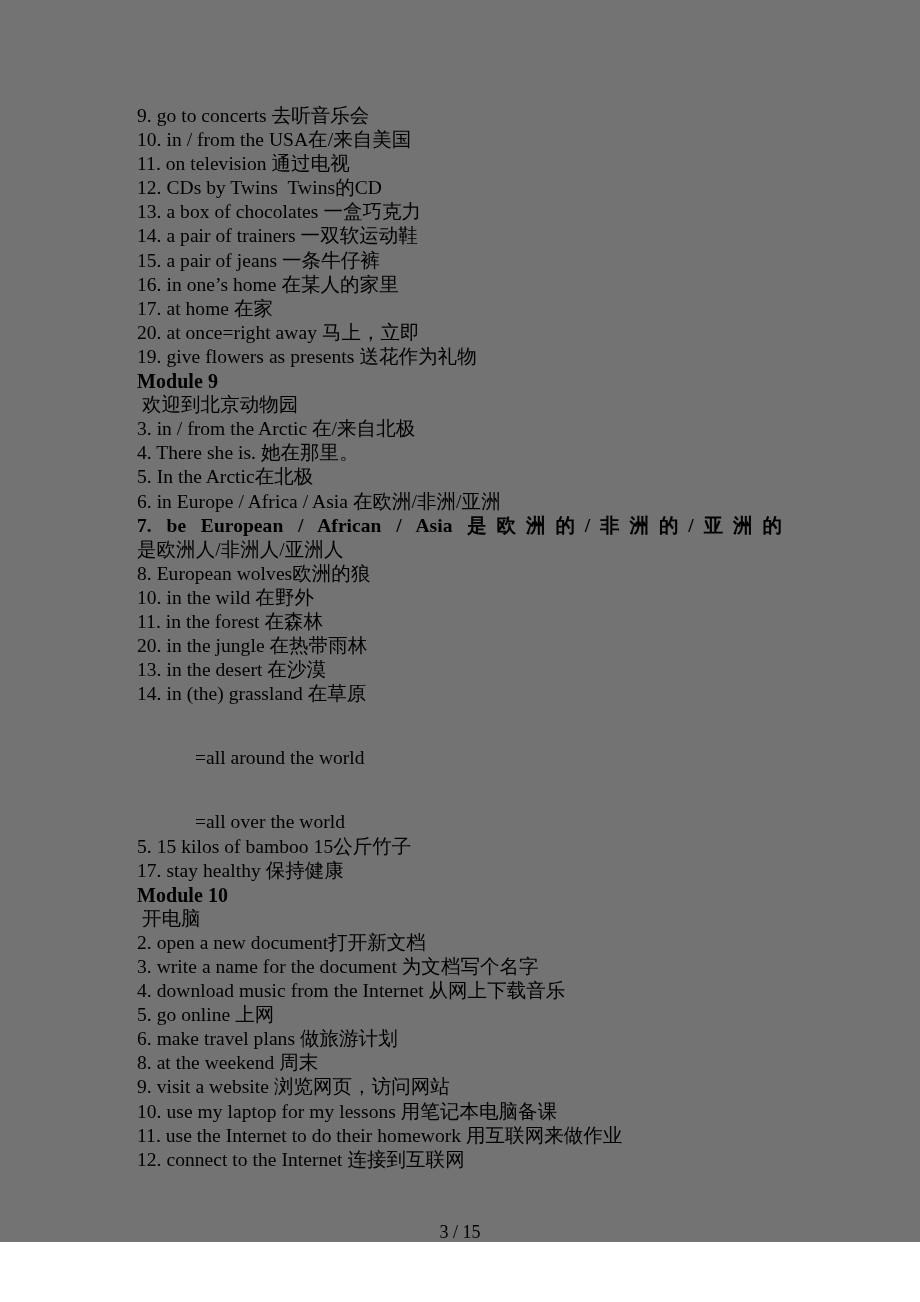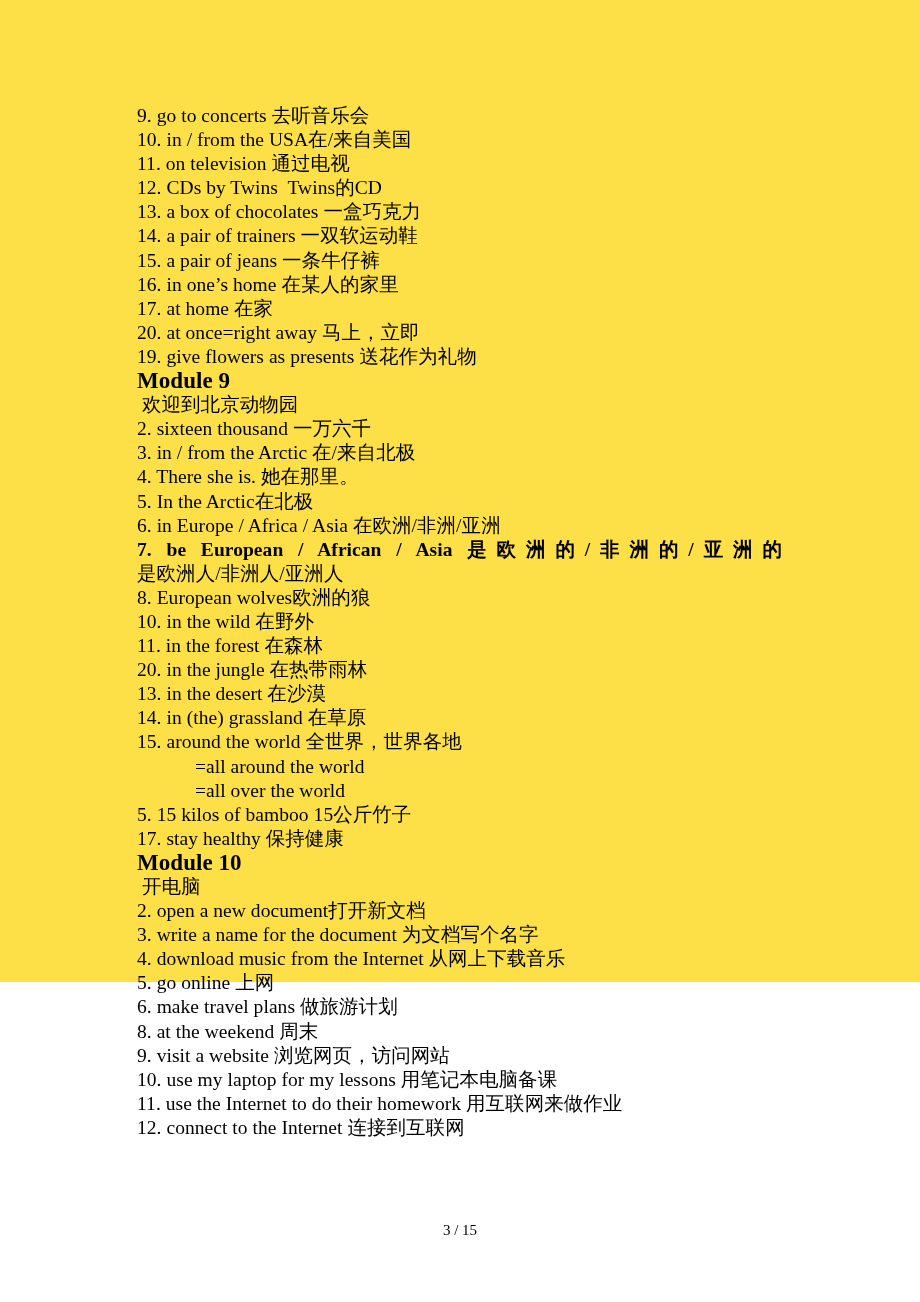--- a/index.html
+++ b/index.html
@@ -13,61 +13,62 @@
     position: relative;
     font-family: "Liberation Serif", "DejaVu Serif", serif;
     color: #000000;
     overflow: hidden;
   }
   .page {
     position: absolute;
     left: 0;
     top: 0;
     width: 920px;
-    height: 982px;
-    background: #fde047;
+    height: 1242px;
+    background: #737373;
   }
   .content {
     position: absolute;
     left: 137px;
     top: 104px;
     width: 648px;
   }
   .line {
     font-size: 19.5px;
     line-height: 24.1px;
     white-space: pre-wrap;
     letter-spacing: 0.05px;
   }
   .line.heading {
     font-weight: bold;
-    font-size: 23px;
+    font-size: 20px;
   }
   .line.indent-sub {
     padding-left: 58px;
+    margin-top: 40px;
   }
   .line.justified {
     text-align: justify;
     text-align-last: left;
     width: 645px;
   }
   .line.justified > .jrow {
     display: block;
     text-align: justify;
     text-align-last: justify;
     width: 645px;
     font-weight: bold;
   }
   .footer {
     position: absolute;
     left: 0;
     top: 1222px;
     width: 920px;
     text-align: center;
-    font-size: 15px;
+    font-size: 18px;
     font-family: "Liberation Serif", "DejaVu Serif", serif;
   }
 </style>
 </head>
 <body>
 
 <div class="page">
   <div class="content" id="body-container">
       <div class="line">9. go to concerts 去听音乐会</div>
       <div class="line">10. in / from the USA在/来自美国</div>
@@ -75,33 +76,31 @@
       <div class="line">12. CDs by Twins  Twins的CD</div>
       <div class="line">13. a box of chocolates 一盒巧克力</div>
       <div class="line">14. a pair of trainers 一双软运动鞋</div>
       <div class="line">15. a pair of jeans 一条牛仔裤</div>
       <div class="line">16. in one’s home 在某人的家里</div>
       <div class="line">17. at home 在家</div>
       <div class="line">20. at once=right away 马上，立即</div>
       <div class="line">19. give flowers as presents 送花作为礼物</div>
       <div class="line heading">Module 9</div>
       <div class="line"> 欢迎到北京动物园</div>
-      <div class="line">2. sixteen thousand 一万六千</div>
       <div class="line">3. in / from the Arctic 在/来自北极</div>
       <div class="line">4. There she is. 她在那里。</div>
       <div class="line">5. In the Arctic在北极</div>
       <div class="line">6. in Europe / Africa / Asia 在欧洲/非洲/亚洲</div>
       <div class="line justified"><span class="jrow">7. be European / African / Asia 是欧洲的/非洲的/亚洲的</span><span>是欧洲人/非洲人/亚洲人</span></div>
       <div class="line">8. European wolves欧洲的狼</div>
       <div class="line">10. in the wild 在野外</div>
       <div class="line">11. in the forest 在森林</div>
       <div class="line">20. in the jungle 在热带雨林</div>
       <div class="line">13. in the desert 在沙漠</div>
       <div class="line">14. in (the) grassland 在草原</div>
-      <div class="line">15. around the world 全世界，世界各地</div>
       <div class="line indent-sub">=all around the world</div>
       <div class="line indent-sub">=all over the world</div>
       <div class="line">5. 15 kilos of bamboo 15公斤竹子</div>
       <div class="line">17. stay healthy 保持健康</div>
       <div class="line heading">Module 10</div>
       <div class="line"> 开电脑</div>
       <div class="line">2. open a new document打开新文档</div>
       <div class="line">3. write a name for the document 为文档写个名字</div>
       <div class="line">4. download music from the Internet 从网上下载音乐</div>
       <div class="line">5. go online 上网</div>

